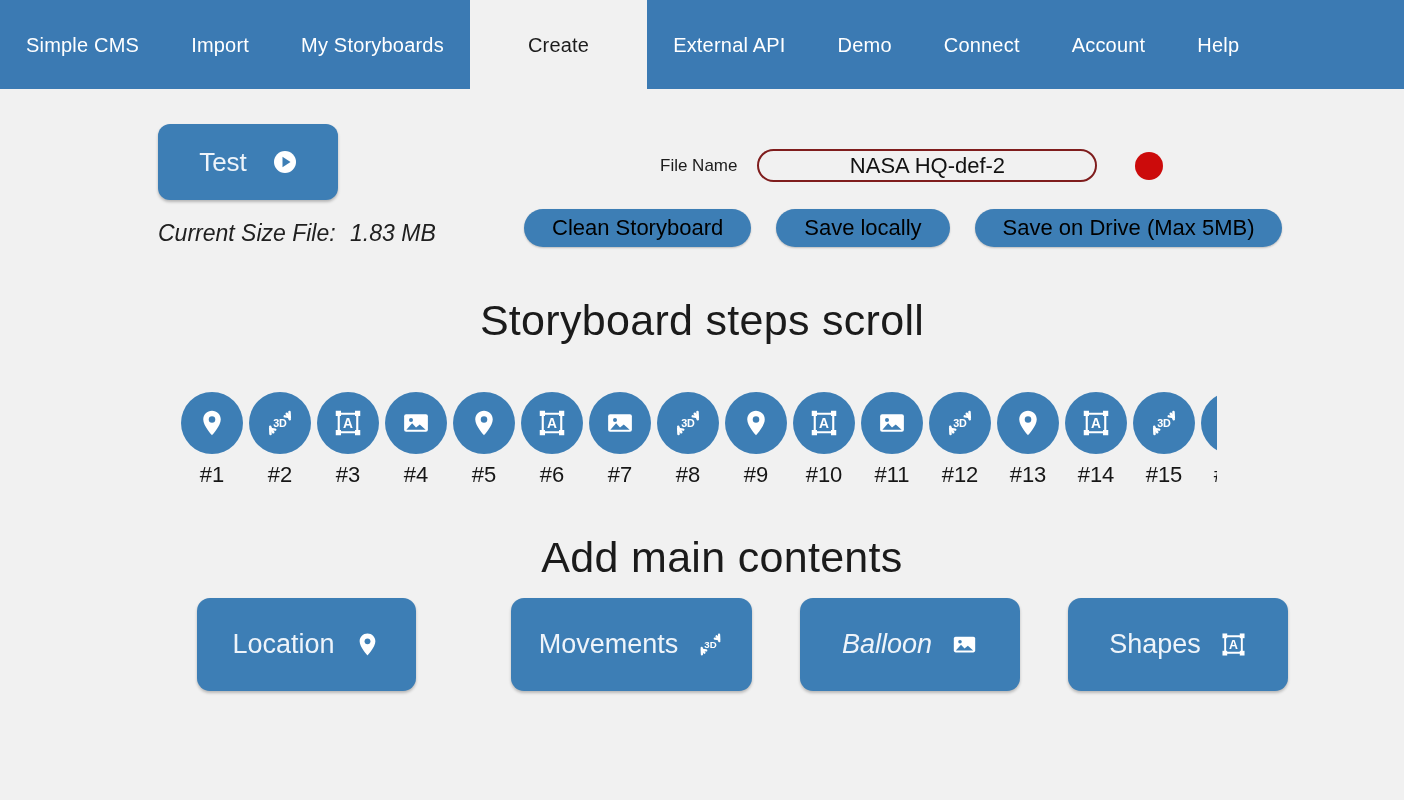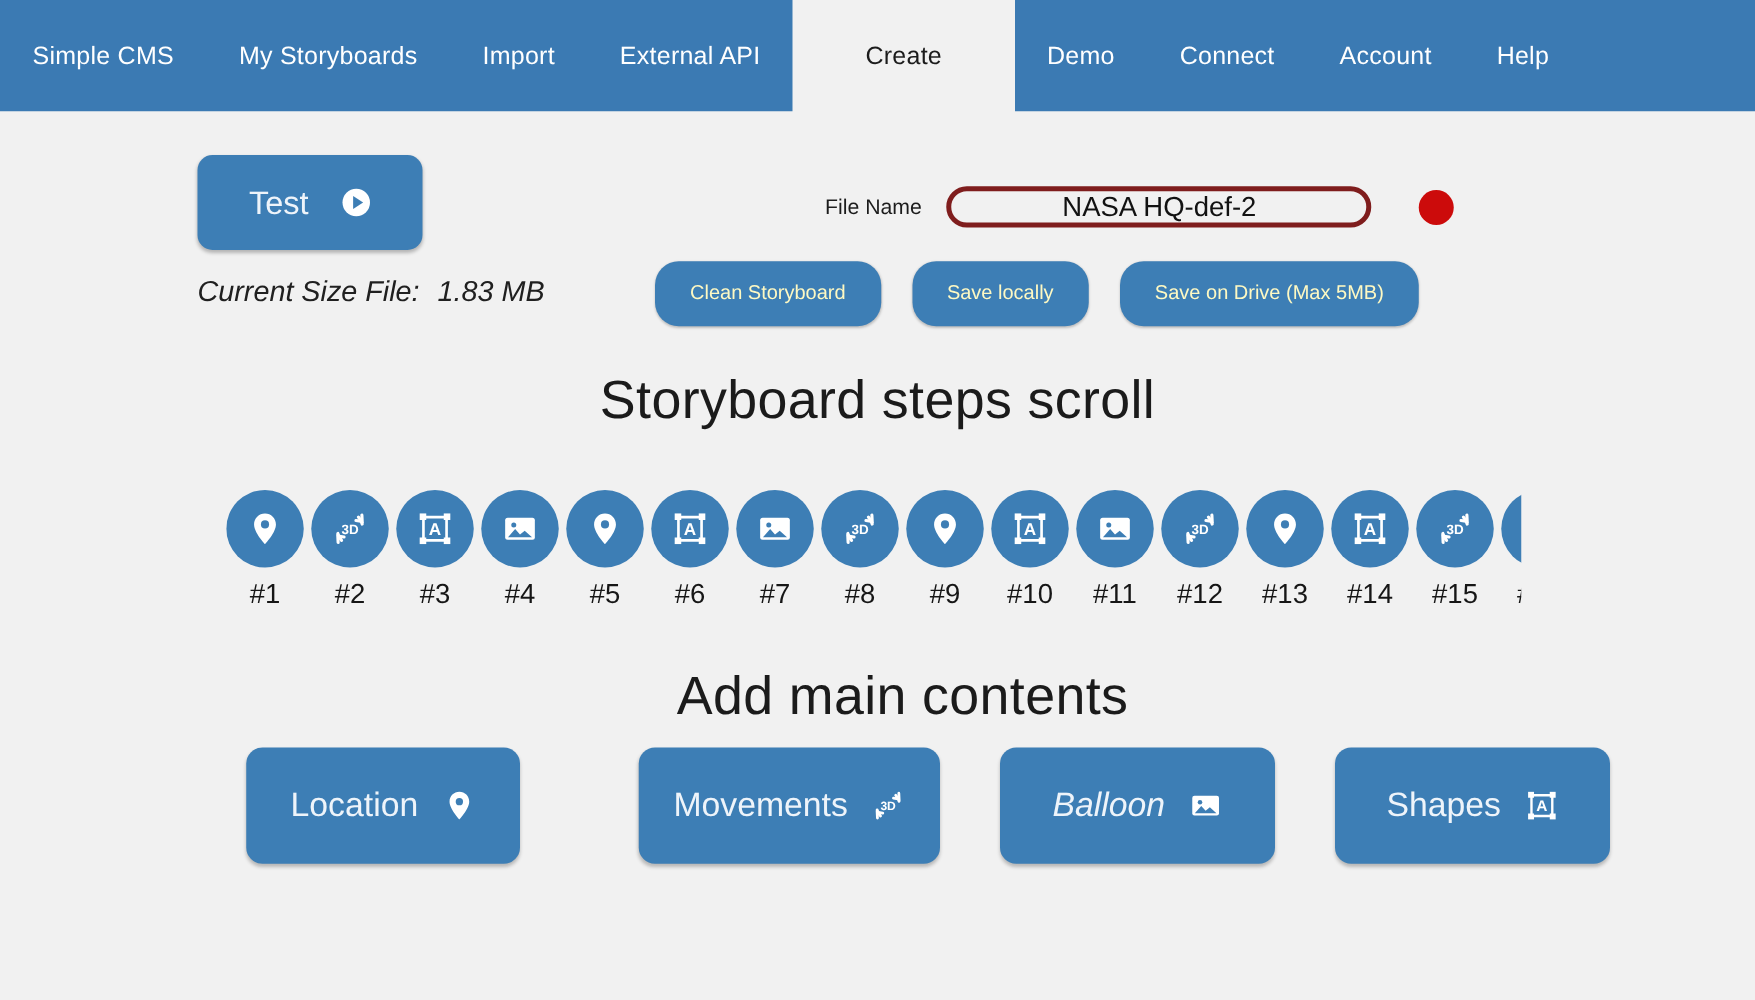--- a/index.html
+++ b/index.html
@@ -117,21 +117,21 @@
   }
 
   #filename-label {
     font-size: 17px;
     color: #1c1c1c;
   }
 
   #filename-input {
     width: 340px;
     height: 33px;
-    border: 4px solid #7f1d1d;
+    border: 2px solid #7f1d1d;
     border-radius: 17px;
     background: #f1f1f1;
     text-align: center;
     font-family: "Liberation Sans", sans-serif;
     font-size: 22px;
     color: #121212;
     outline: none;
     padding: 0 10px;
   }
 
@@ -146,27 +146,27 @@
   #save-row {
     position: absolute;
     left: 524px;
     top: 118px;
     display: flex;
     align-items: center;
     gap: 25px;
   }
 
   .pill-button {
-    height: 52px;
+    height: 38px;
     background: #3d7eb5;
     border: none;
     border-radius: 19px;
-    color: #fef9c3;
+    color: #000000;
     font-family: "Liberation Sans", sans-serif;
-    font-size: 16px;
+    font-size: 22px;
     font-weight: 400;
     padding: 0 28px;
     cursor: pointer;
     white-space: nowrap;
     box-shadow: 0 1px 2px rgba(0,0,0,.22);
   }
 
   
   .section-heading {
     position: absolute;
@@ -261,30 +261,30 @@
   #btn-shapes    { left: 1068px; width: 220px; }
 </style>
 </head>
 <body>
 
 <div id="navbar">
     <div class="nav-tab">
       <span>Simple CMS</span>
     </div>
     <div class="nav-tab">
+      <span>Import</span>
+    </div>
+    <div class="nav-tab">
       <span>My Storyboards</span>
-    </div>
-    <div class="nav-tab">
-      <span>Import</span>
-    </div>
-    <div class="nav-tab">
-      <span>External API</span>
     </div>
     <div class="nav-tab active">
       <span>Create</span>
+    </div>
+    <div class="nav-tab">
+      <span>External API</span>
     </div>
     <div class="nav-tab">
       <span>Demo</span>
     </div>
     <div class="nav-tab">
       <span>Connect</span>
     </div>
     <div class="nav-tab">
       <span>Account</span>
     </div>

